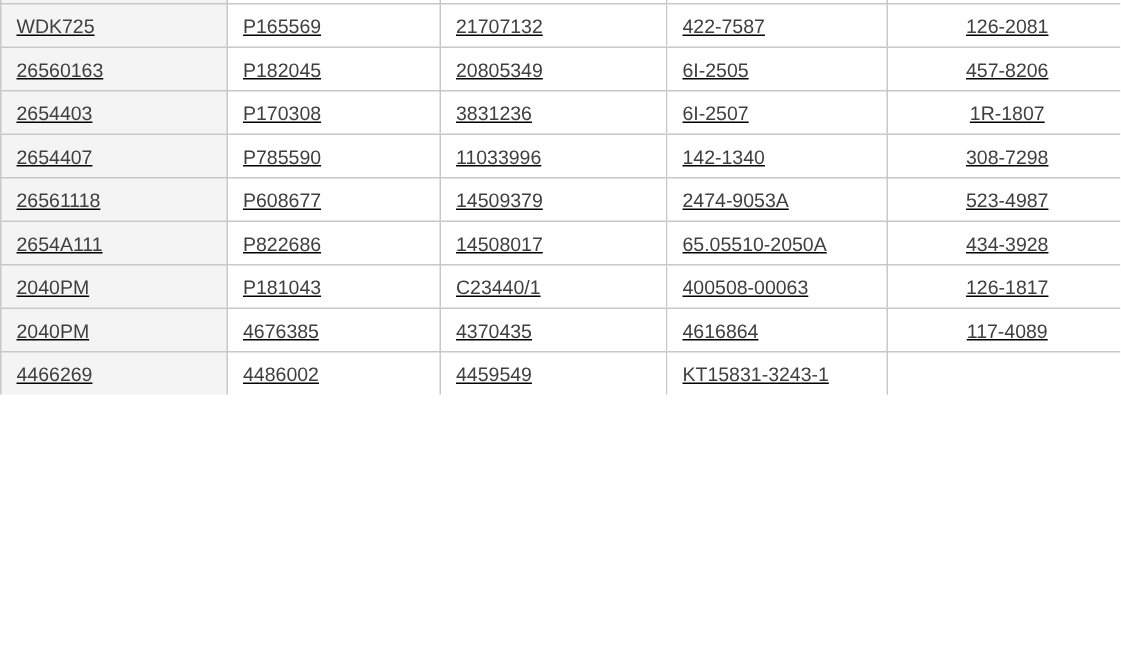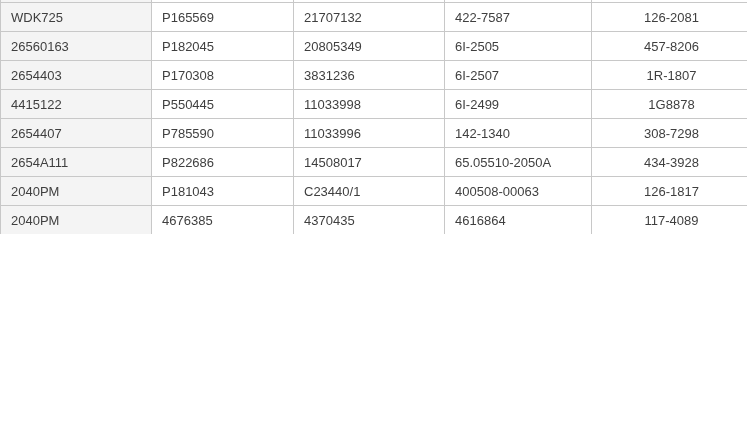--- a/index.html
+++ b/index.html
@@ -3,20 +3,21 @@
 <meta charset="utf-8">
 <style>
   * { margin: 0; padding: 0; box-sizing: border-box; }
   html, body { background: var(--page-bg, #ffffff); }
   .viewport {
     width: 747px;
     height: 437px;
     overflow: hidden;
     position: relative;
     background: var(--page-bg, #ffffff);
+    text-decoration: underline;
   }
   table.parts-table {
     border-collapse: separate;
     border-spacing: 0;
     table-layout: fixed;
     width: 747px;
     margin-top: -27px; 
     font-family: "Liberation Sans", "DejaVu Sans", sans-serif;
     font-size: 13px;
     color: var(--cell-text, #3f3f3f);
@@ -77,32 +78,32 @@
           <td>457-8206</td>
         </tr>
         <tr>
           <td>2654403</td>
           <td>P170308</td>
           <td>3831236</td>
           <td>6I-2507</td>
           <td>1R-1807</td>
         </tr>
         <tr>
-          <td>4415122</td>
-          <td>P550445</td>
-          <td>11033998</td>
-          <td>6I-2499</td>
-          <td>1G8878</td>
-        </tr>
-        <tr>
           <td>2654407</td>
           <td>P785590</td>
           <td>11033996</td>
           <td>142-1340</td>
           <td>308-7298</td>
+        </tr>
+        <tr>
+          <td>26561118</td>
+          <td>P608677</td>
+          <td>14509379</td>
+          <td>2474-9053A</td>
+          <td>523-4987</td>
         </tr>
         <tr>
           <td>2654A111</td>
           <td>P822686</td>
           <td>14508017</td>
           <td>65.05510-2050A</td>
           <td>434-3928</td>
         </tr>
         <tr>
           <td>2040PM</td>
@@ -111,15 +112,22 @@
           <td>400508-00063</td>
           <td>126-1817</td>
         </tr>
         <tr>
           <td>2040PM</td>
           <td>4676385</td>
           <td>4370435</td>
           <td>4616864</td>
           <td>117-4089</td>
         </tr>
+        <tr>
+          <td>4466269</td>
+          <td>4486002</td>
+          <td>4459549</td>
+          <td>KT15831-3243-1</td>
+          <td></td>
+        </tr>
       </tbody>
   </table>
 </div>
 
 </body></html>

